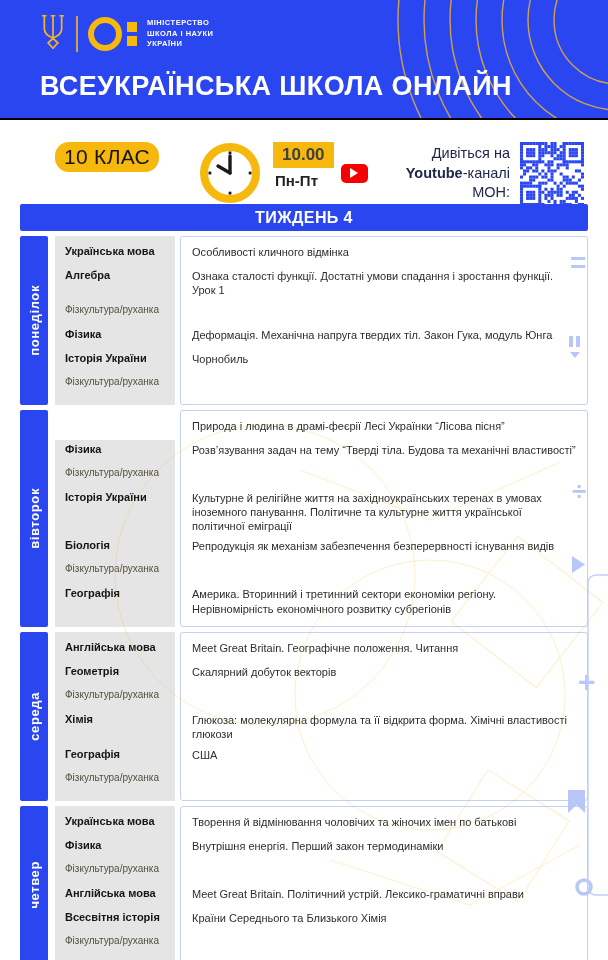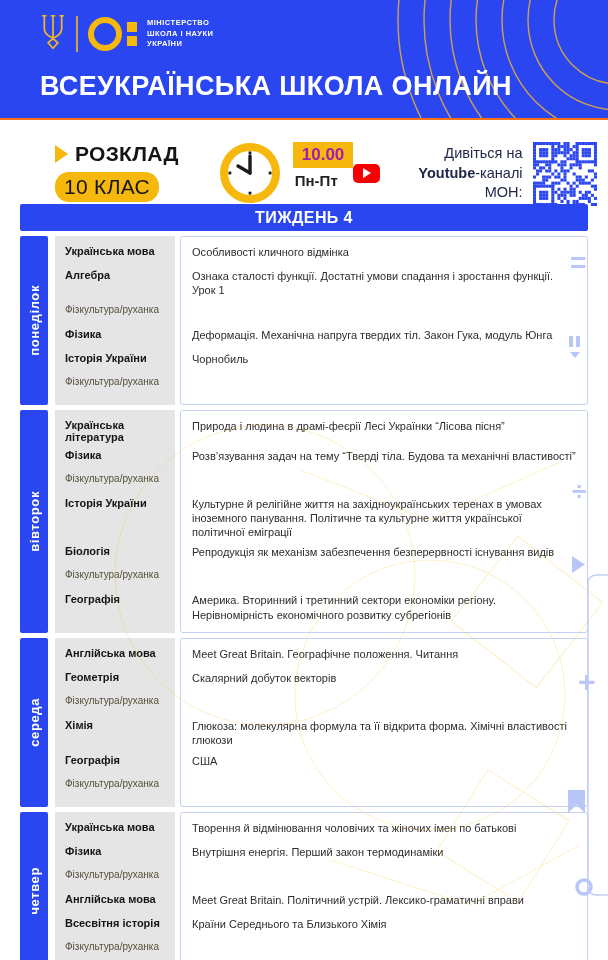--- a/index.html
+++ b/index.html
@@ -4,21 +4,21 @@
 <style>
   html,body{margin:0;padding:0;background:#e8e8e8;}
   .page{
     position:relative;width:608px;height:960px;margin:0 auto;
     background:#ffffff;overflow:hidden;
     font-family:"Liberation Sans",sans-serif;
   }
   
   .top-header{
     position:relative;height:118px;background:#2a46f0;overflow:hidden;
-    border-bottom:2px solid #f97316;
+    border-bottom:2px solid #000000;
   }
   .arcs{position:absolute;top:-70px;right:-120px;pointer-events:none;}
   .logo-row{display:flex;align-items:center;gap:10px;margin:13px 0 0 40px;position:relative;}
   .logo-divider{width:2px;height:36px;background:#f0b429;opacity:.85;}
   .o-logo{display:flex;align-items:center;gap:5px;}
   .o-ring{width:22px;height:22px;border:6px solid #f6b80c;border-radius:50%;}
   .o-squares{display:flex;flex-direction:column;gap:4px;}
   .o-squares i{display:block;width:10px;height:10px;background:#f6b80c;}
   .ministry-text{color:#ffffff;font-weight:bold;font-size:7.5px;letter-spacing:.5px;line-height:1.45;}
   .main-title{
@@ -30,21 +30,21 @@
     display:flex;align-items:flex-start;
     padding:22px 24px 6px 55px;background:#ffffff;height:82px;box-sizing:border-box;
   }
   .schedule-group{display:flex;flex-direction:column;gap:6px;}
   .sched-line{display:flex;align-items:center;gap:7px;}
   .tri-icon{width:0;height:0;border-top:9px solid transparent;border-bottom:9px solid transparent;border-left:13px solid #f6b80c;}
   .sched-label{font-weight:bold;font-size:21px;color:#151515;letter-spacing:.3px;}
   .class-badge{display:inline-block;background:#f6b80c;color:#151515;font-weight:normal;font-size:21px;padding:3px 9px;letter-spacing:.3px;border-radius:14px;}
   .clock-group{display:flex;align-items:flex-start;gap:12px;margin-left:40px;}
   .time-col{display:flex;flex-direction:column;gap:4px;}
-  .time-badge{background:#f6b80c;color:#a21caf;font-weight:bold;font-size:17px;padding:3px 9px;}
+  .time-badge{background:#f6b80c;color:#404040;font-weight:bold;font-size:17px;padding:3px 9px;}
   .dow-label{font-weight:bold;font-size:15px;color:#222;text-align:left;padding-left:2px;}
   .yt-group{margin-left:auto;display:flex;flex-direction:column;align-items:center;gap:31px;}
   .yt-row{display:flex;align-items:flex-start;gap:10px;}
   .yt-text{text-align:right;font-size:14.5px;color:#20284a;line-height:1.35;margin-top:2px;}
   .yt-line2{display:flex;align-items:center;gap:6px;justify-content:flex-end;}
   .yt-icon{display:inline-flex;align-items:center;justify-content:center;width:27px;height:19px;background:#f60002;border-radius:5px;}
   .yt-icon i{width:0;height:0;border-top:5px solid transparent;border-bottom:5px solid transparent;border-left:8px solid #fff;}
   .yt-bold{font-weight:bold;margin-left:32px;}
   .qr{display:block;}
   .qr-link{margin-top:5px;font-size:11px;color:#2a4af9;text-decoration:none;}
@@ -126,24 +126,20 @@
         <span>МІНІСТЕРСТВО</span><br>
         <span>ШКОЛА І НАУКИ</span><br>
         <span>УКРАЇНИ</span>
       </span>
     </div>
     <div class="main-title">ВСЕУКРАЇНСЬКА ШКОЛА ОНЛАЙН</div>
   </header>
 
   <section class="info-band">
     <div class="schedule-group">
-      <div class="sched-line">
-        <span class="tri-icon"></span>
-        <span class="sched-label">РОЗКЛАД</span>
-      </div>
       <div><span class="class-badge">10 КЛАС</span></div>
     </div>
 
     <div class="clock-group">
       <span>
         <svg width="62" height="62" viewBox="0 0 62 62">
           <circle cx="31" cy="31" r="26" fill="#ffffff" stroke="#f6b80c" stroke-width="8"></circle>
           <g fill="#1b1b1b">
             <rect x="29.6" y="9.5" width="2.8" height="2.8"></rect>
             <rect x="49.7" y="29.6" width="2.8" height="2.8"></rect>
@@ -455,21 +451,20 @@
           <div class="subj r-main" style="grid-row: 5;">Історія України</div>
           <div class="topic" style="grid-row: 5;">Чорнобиль</div>
           <div class="subj r-minor row-last" style="grid-row: 6;">Фізкультура/руханка</div>
           <div class="topic row-last" style="grid-row: 6;"></div>
           <div class="topic-border"></div>
         </div>
         <div class="day-block">
           <div class="day-strip" style="grid-row: 1 / span 7;">
             <span>вівторок</span>
           </div>
-          <div class="subj r-main row-first" style="grid-row: 1;">Українська література</div>
           <div class="topic row-first" style="grid-row: 1;">Природа і людина в драмі-феєрії Лесі Українки “Лісова пісня”</div>
           <div class="subj r-main" style="grid-row: 2;">Фізика</div>
           <div class="topic" style="grid-row: 2;">Розв’язування задач на тему “Тверді тіла. Будова та механічні властивості”</div>
           <div class="subj r-minor" style="grid-row: 3;">Фізкультура/руханка</div>
           <div class="topic" style="grid-row: 3;"></div>
           <div class="subj r-main" style="grid-row: 4;">Історія України</div>
           <div class="topic" style="grid-row: 4;">Культурне й релігійне життя на західноукраїнських теренах в умовах іноземного панування. Політичне та культурне життя української політичної еміграції</div>
           <div class="subj r-main" style="grid-row: 5;">Біологія</div>
           <div class="topic" style="grid-row: 5;">Репродукція як механізм забезпечення безперервності існування видів</div>
           <div class="subj r-minor" style="grid-row: 6;">Фізкультура/руханка</div>

